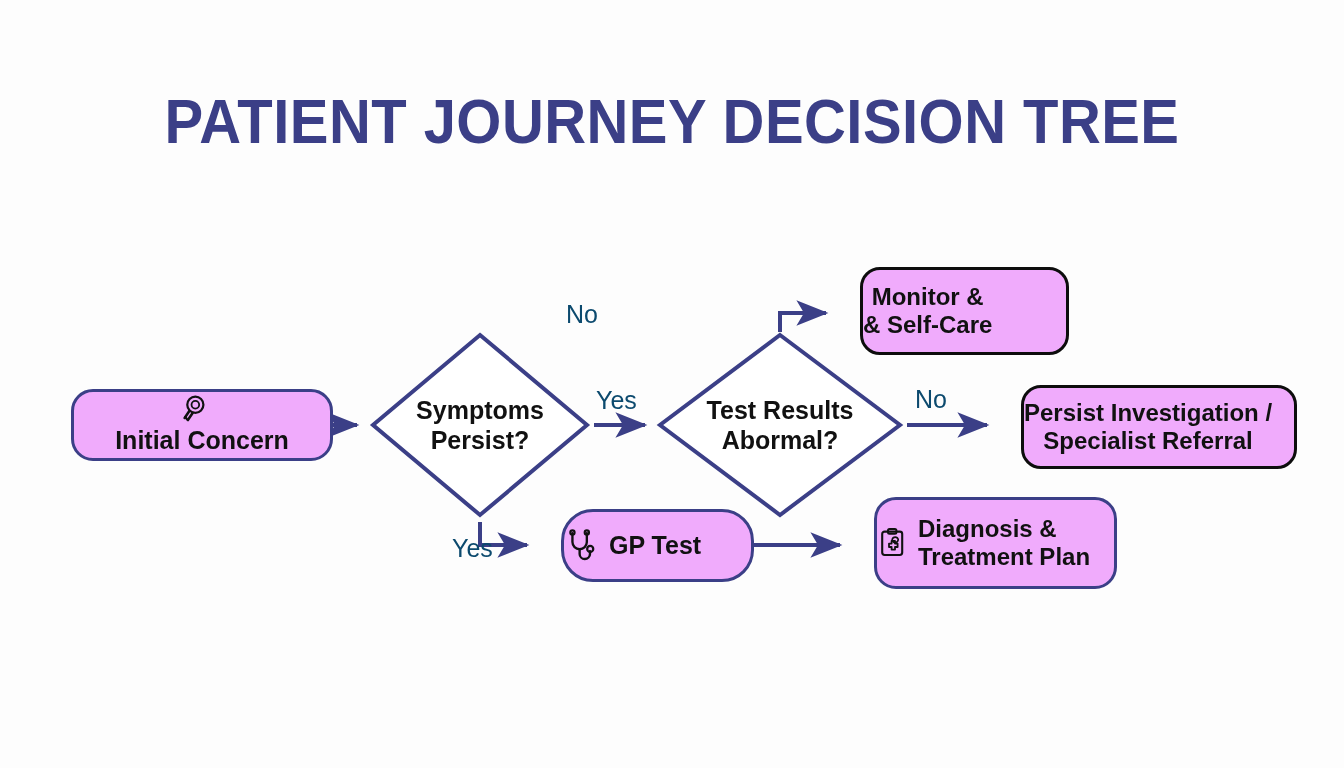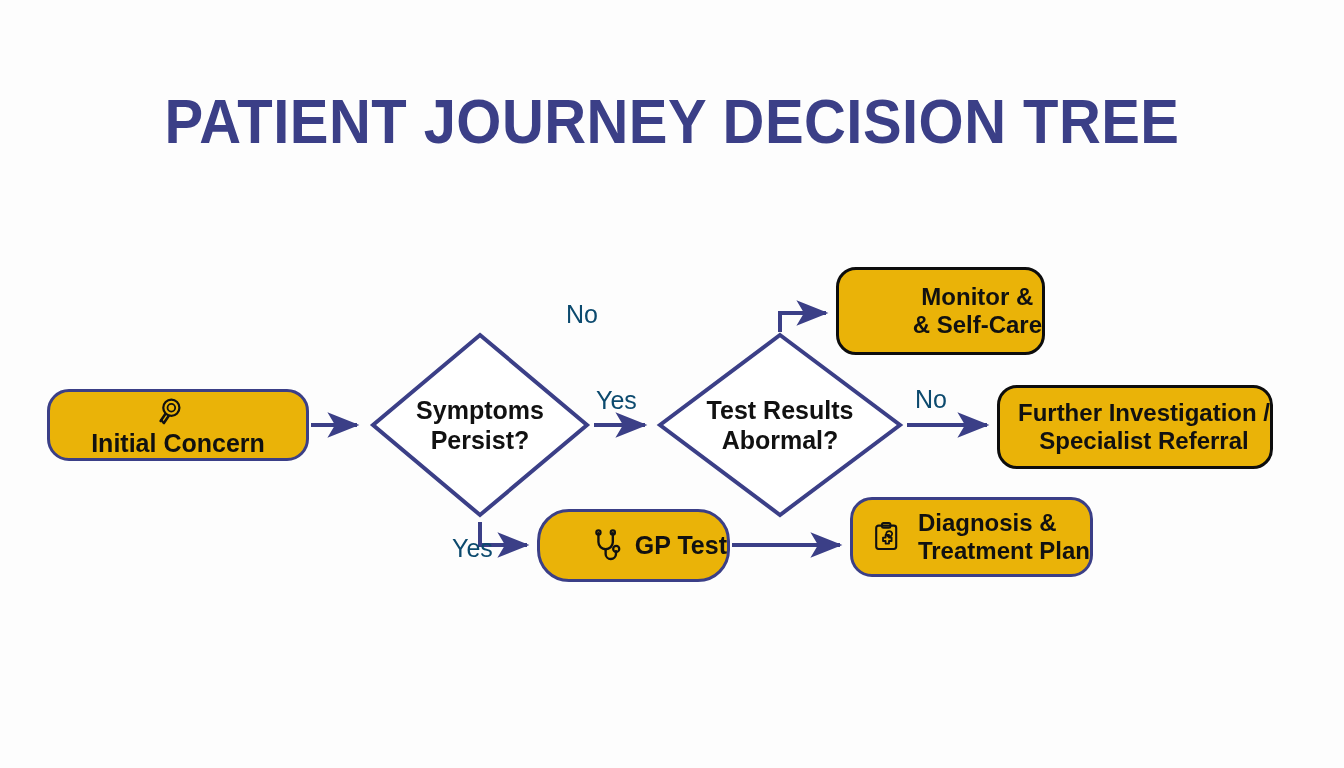--- a/index.html
+++ b/index.html
@@ -47,23 +47,24 @@
     width: 1344px;
     height: 768px;
   }
 
   
   .node {
     position: absolute;
     box-sizing: border-box;
     display: flex;
     align-items: center;
-    justify-content: flex-end;
-    background: #eab308;
+    justify-content: flex-start;
+    background: #f0abfc;
     text-align: center;
+    margin-left: 24px;
   }
 
   .rnode {
     border-radius: 22px;
     border: 3px solid #3b3f87;
   }
   .rnode.black-border {
     border: 3.5px solid #0d0d0d;
     border-radius: 20px;
   }
@@ -135,21 +136,21 @@
     left: 836px; top: 267px; width: 209px; height: 88px;
   }
   #node-monitor .node-label { font-size: 24px; }
 
   #node-further {
     left: 997px; top: 385px; width: 276px; height: 84px;
   }
   #node-further .node-label { font-size: 24px; }
 
   #node-diagnosis {
-    left: 850px; top: 497px; width: 243px; height: 80px; gap: 6px;
+    left: 850px; top: 497px; width: 243px; height: 92px;
   }
   #node-diagnosis .node-label { font-size: 24px; text-align: left; }
 
   #diamond-symptoms { left: 368px; top: 330px; width: 224px; height: 190px; }
   #diamond-test     { left: 655px; top: 330px; width: 250px; height: 190px; }
 
   #label-no-top    { left: 566px; top: 300px; }
   #label-yes-mid   { left: 596px; top: 386px; }
   #label-yes-low   { left: 452px; top: 534px; }
   #label-no-right  { left: 915px; top: 385px; }
@@ -222,21 +223,21 @@
     </span>
     <span class="node-label">GP Test</span>
   </div>
 
   <div class="node rnode black-border" id="node-monitor">
     <span class="node-label">Monitor &amp;
 &amp; Self-Care</span>
   </div>
 
   <div class="node rnode black-border" id="node-further">
-    <span class="node-label">Further Investigation /
+    <span class="node-label">Persist Investigation /
 Specialist Referral</span>
   </div>
 
   <div class="node rnode" id="node-diagnosis">
     <span class="node-icon">
       <svg width="32" height="32" viewBox="0 0 32 32">
         <rect x="5.2" y="4.6" width="20" height="23.4" rx="2.4" fill="none" stroke="#111" stroke-width="2.1"></rect>
         <rect x="11.0" y="1.9" width="8.4" height="4.8" rx="1.5" fill="none" stroke="#111" stroke-width="2.0"></rect>
         <path d="M15.2,12.4 h0 a3.1,3.1 0 0 1 6.0,0 a3.1,3.1 0 0 1 -3.0,3.2
                  a3.1,3.1 0 0 1 -3.0,-3.2 z" fill="none" stroke="#111" stroke-width="1.7"></path>

